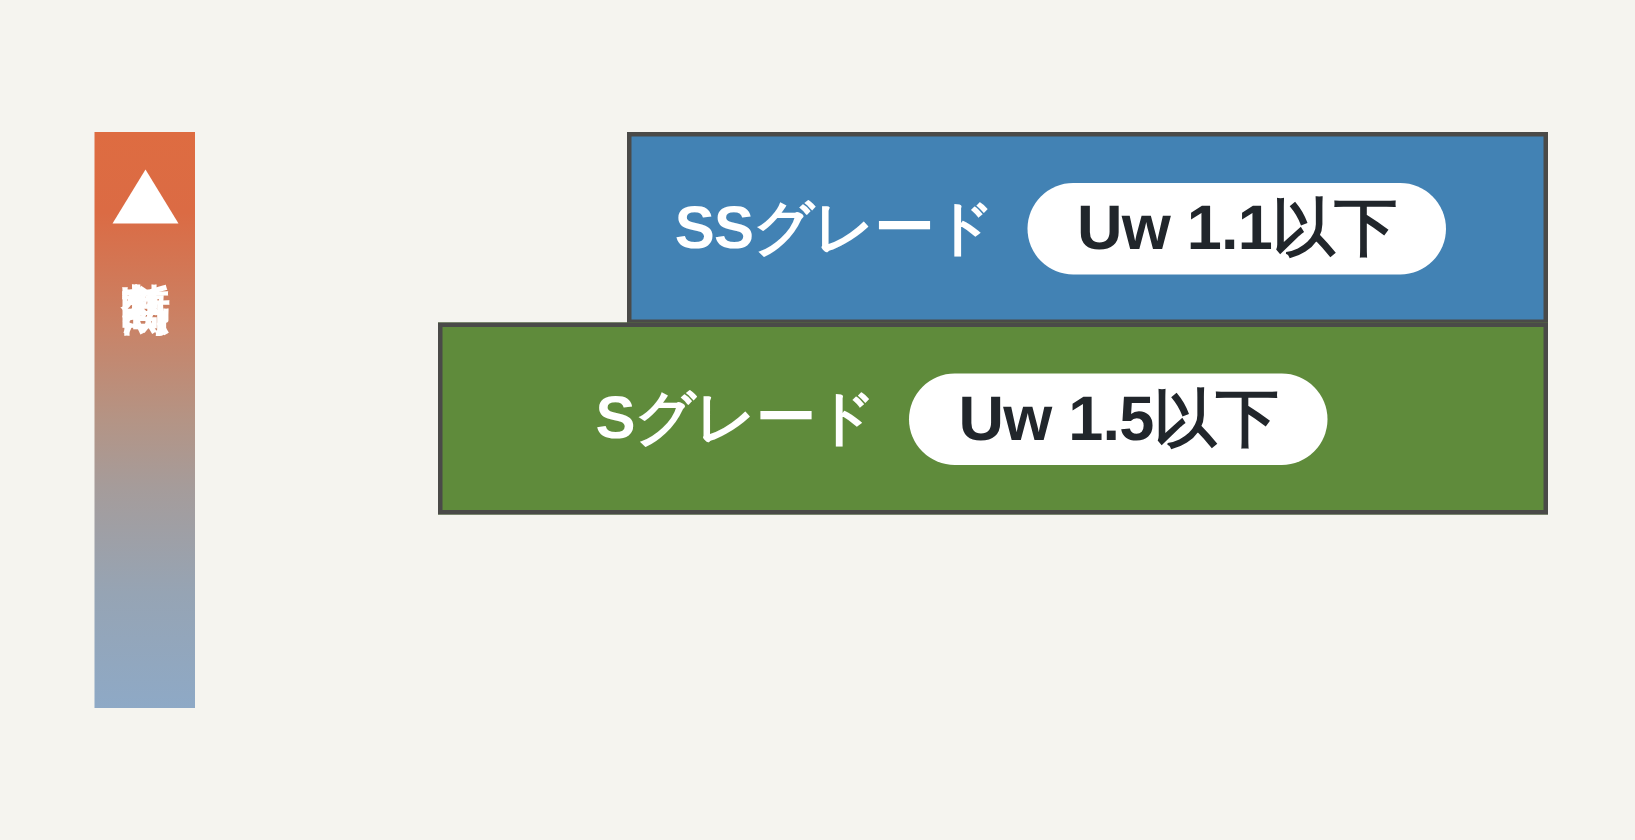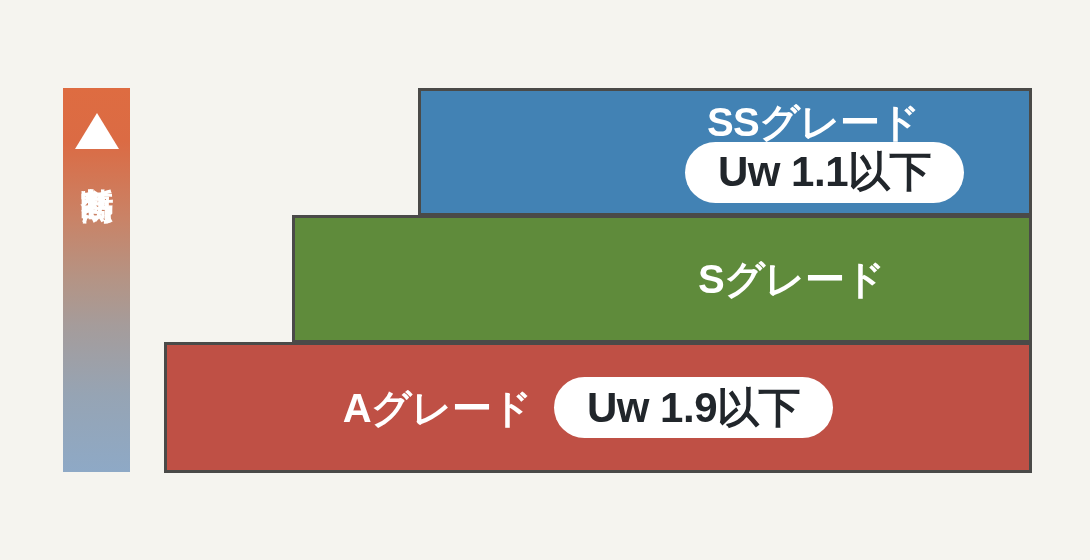--- a/index.html
+++ b/index.html
@@ -101,21 +101,21 @@
   }
 
   
   #bar-ss {
     left: 418px;
     top: 88px;
     width: 614px;
     height: 128px;
     background: #4282B4;
   }
-  #bar-ss .bar-inner { padding-right: 65px; flex-direction: column; }
+  #bar-ss .bar-inner { padding-right: 65px; }
   #bar-ss .pill {
     height: 61px;
     padding: 0 33px;
     margin-left: 22px;
   }
 
   
   #bar-s {
     left: 292px;
     top: 215px;
@@ -158,23 +158,18 @@
   <div class="bar" id="bar-ss">
     <div class="bar-inner">
       <span class="grade-name">SSグレード</span>
       <span class="pill">Uw 1.1以下</span>
     </div>
   </div>
 
   <div class="bar" id="bar-s">
     <div class="bar-inner">
       <span class="grade-name">Sグレード</span>
+      <span class="pill">Uw 1.5以下</span>
     </div>
   </div>
 
-  <div class="bar" id="bar-a">
-    <div class="bar-inner">
-      <span class="grade-name">Aグレード</span>
-      <span class="pill">Uw 1.9以下</span>
-    </div>
-  </div>
 
 </div>
 
 </body></html>

